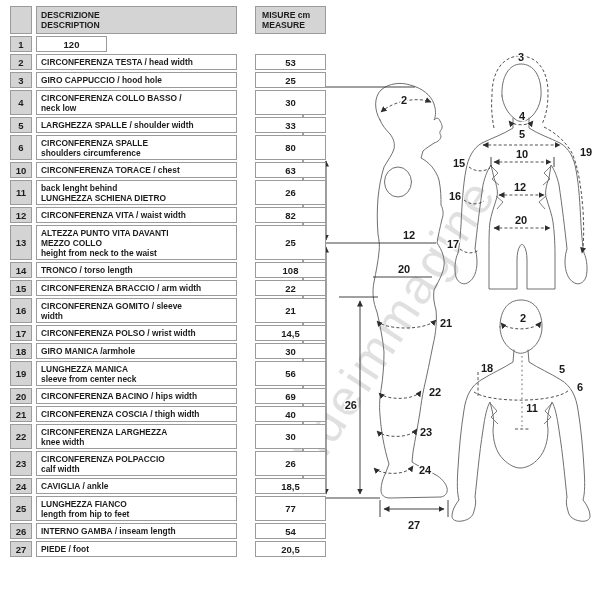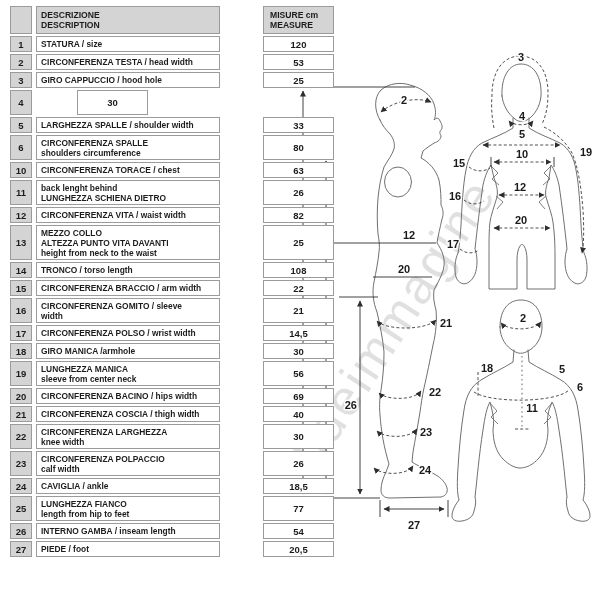--- a/index.html
+++ b/index.html
@@ -6,25 +6,25 @@
   body{width:600px;height:600px;position:relative;background:#ffffff;
        font-family:"Liberation Sans",sans-serif;overflow:hidden;}
   #stage{position:absolute;left:0;top:0;width:600px;height:600px;}
   svg{position:absolute;left:0;top:0;}
   
   #sizetable{position:absolute;left:10px;top:6px;width:284px;z-index:2;}
   .tr{display:flex;margin-bottom:2px;}
   .td{box-sizing:border-box;border:1px solid #9b9b9b;background:#ffffff;overflow:hidden;}
   .num{width:22px;margin-right:4px;background:#d4d4d4;display:flex;align-items:center;
        justify-content:center;font-weight:bold;font-size:9.5px;color:#1c1c1c;flex:0 0 auto;}
-  .desc{width:184px;margin-right:2px;display:flex;flex-direction:column;justify-content:center;
+  .desc{width:201px;margin-right:18px;display:flex;flex-direction:column;justify-content:center;
         padding:1px 4px;font-weight:bold;font-size:8.4px;color:#1c1c1c;flex:0 0 auto;}
   .desc span{display:block;line-height:10px;white-space:nowrap;}
   .val{width:71px;display:flex;align-items:center;justify-content:center;font-weight:bold;
-       font-size:9.5px;color:#1c1c1c;flex:0 0 auto;margin-left:41px;}
+       font-size:9.5px;color:#1c1c1c;flex:0 0 auto;}
   .hdr .td{background:#d4d4d4;}
   .hdr{height:28px;}
   .hdr .desc,.hdr .val{font-size:8.6px;}
   .hdr .val{flex-direction:column;align-items:flex-start;padding:1px 6px;justify-content:center;}
   .hdr .val span{display:block;line-height:10px;}
   .h1{height:16px;}
   .h2{height:25px;}
   .h3{height:35px;}
   
   .fig{fill:none;stroke:#707070;stroke-width:1;stroke-linejoin:round;stroke-linecap:round;}
@@ -188,41 +188,42 @@
       <span>DESCRIPTION</span>
     </div>
     <div class="td val">
       <span>MISURE  cm</span>
       <span>MEASURE</span>
     </div>
   </div>
 
   <div class="tr h1">
     <div class="td num">1</div>
-    <div class="td desc">
-          <span>STATURA / size</span>
-        </div>
     <div class="td val">120</div>
   </div>
   <div class="tr h1">
     <div class="td num">2</div>
     <div class="td desc">
           <span>CIRCONFERENZA TESTA / head width</span>
         </div>
     <div class="td val">53</div>
   </div>
   <div class="tr h1">
     <div class="td num">3</div>
     <div class="td desc">
           <span>GIRO CAPPUCCIO / hood hole</span>
         </div>
     <div class="td val">25</div>
   </div>
   <div class="tr h2">
     <div class="td num">4</div>
+    <div class="td desc">
+          <span>CIRCONFERENZA COLLO BASSO /</span>
+          <span>neck low</span>
+        </div>
     <div class="td val">30</div>
   </div>
   <div class="tr h1">
     <div class="td num">5</div>
     <div class="td desc">
           <span>LARGHEZZA SPALLE / shoulder width</span>
         </div>
     <div class="td val">33</div>
   </div>
   <div class="tr h2">
@@ -251,22 +252,22 @@
   <div class="tr h1">
     <div class="td num">12</div>
     <div class="td desc">
           <span>CIRCONFERENZA VITA / waist width</span>
         </div>
     <div class="td val">82</div>
   </div>
   <div class="tr h3">
     <div class="td num">13</div>
     <div class="td desc">
+          <span>ALTEZZA PUNTO VITA DAVANTI</span>
           <span>MEZZO COLLO</span>
-          <span>ALTEZZA PUNTO VITA DAVANTI</span>
           <span>height from neck to the waist</span>
         </div>
     <div class="td val">25</div>
   </div>
   <div class="tr h1">
     <div class="td num">14</div>
     <div class="td desc">
           <span>TRONCO / torso length</span>
         </div>
     <div class="td val">108</div>

